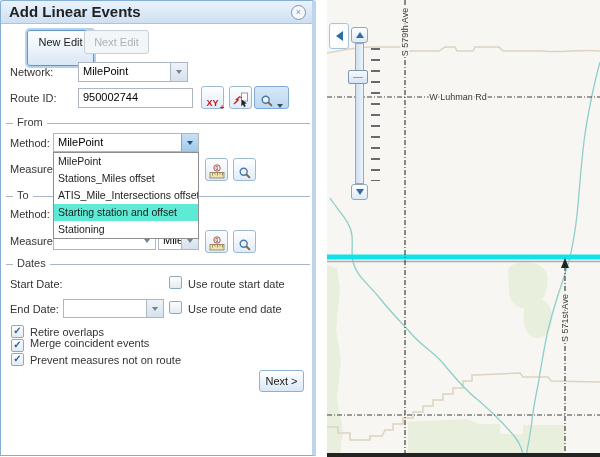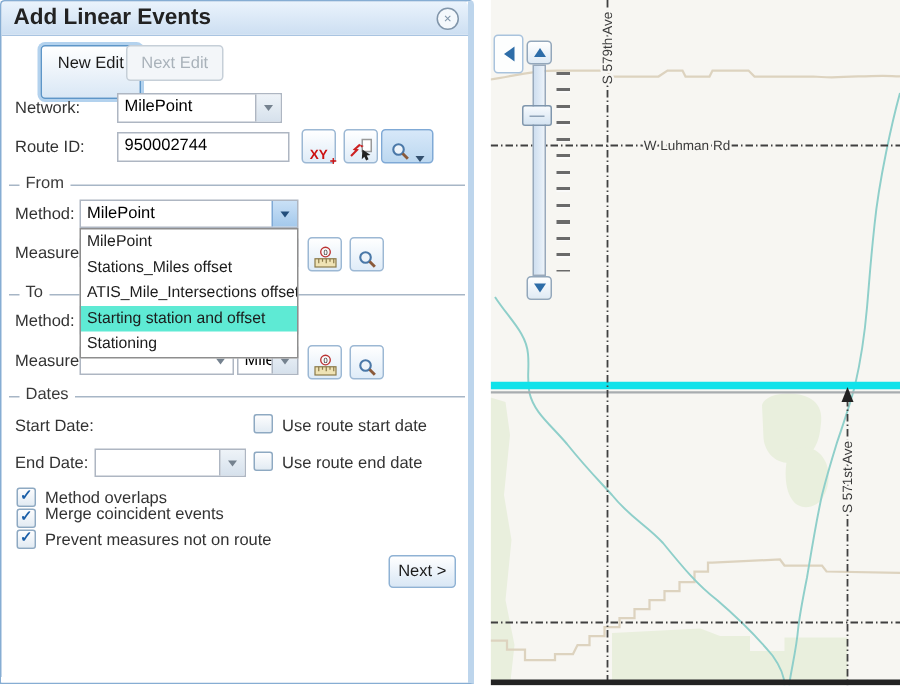--- a/index.html
+++ b/index.html
@@ -278,21 +278,21 @@
       <div class="trigger">
           <span class="arr"></span>
         </div>
     </div>
     <div class="cb" style="left:168px;top:300px;"></div>
     <div class="row-label" style="left:187px;top:302px;">Use route end date</div>
 
     <div class="cb" style="left:10px;top:324px;">
       <span class="mk">✓</span>
     </div>
-    <div class="row-label" style="left:29px;top:325px;">Method overlaps</div>
+    <div class="row-label" style="left:29px;top:325px;">Retire overlaps</div>
 
     <div class="cb" style="left:10px;top:338px;">
       <span class="mk">✓</span>
     </div>
     <div class="row-label" style="left:29px;top:336px;">Merge coincident events</div>
 
     <div class="cb" style="left:10px;top:352px;">
       <span class="mk">✓</span>
     </div>
     <div class="row-label" style="left:29px;top:353px;">Prevent measures not on route</div>

